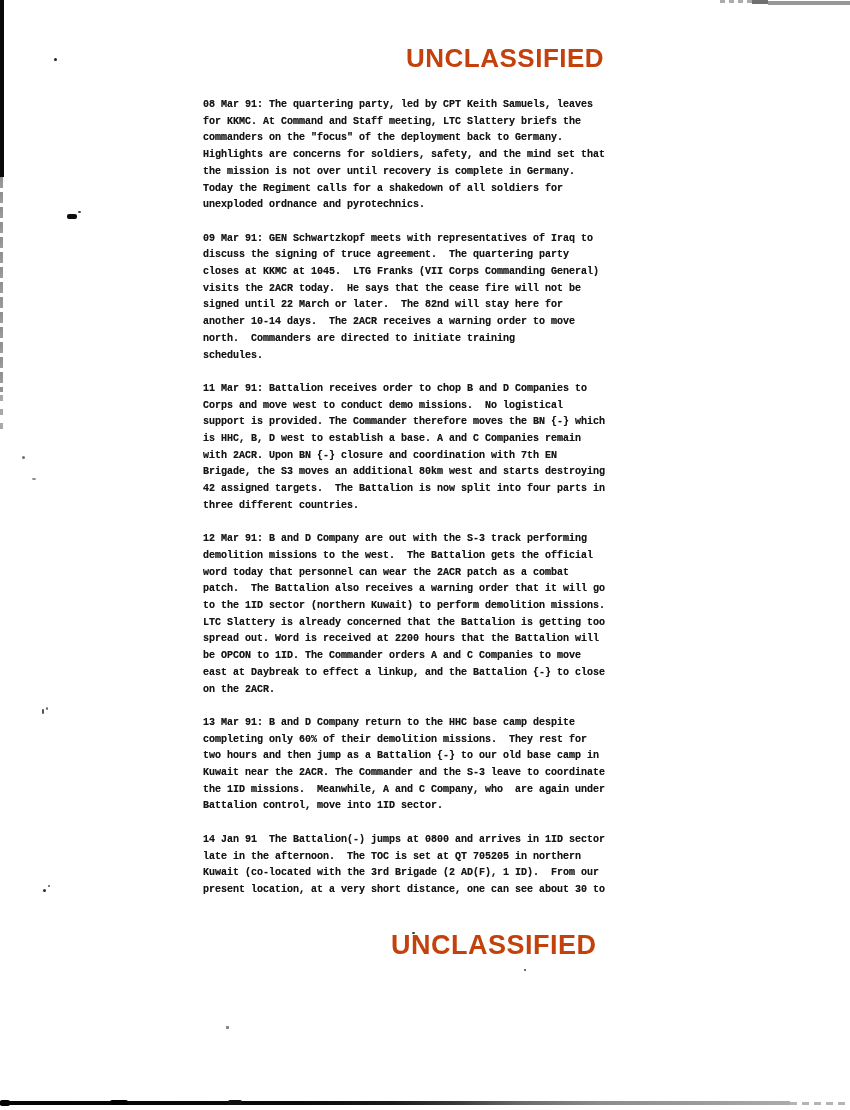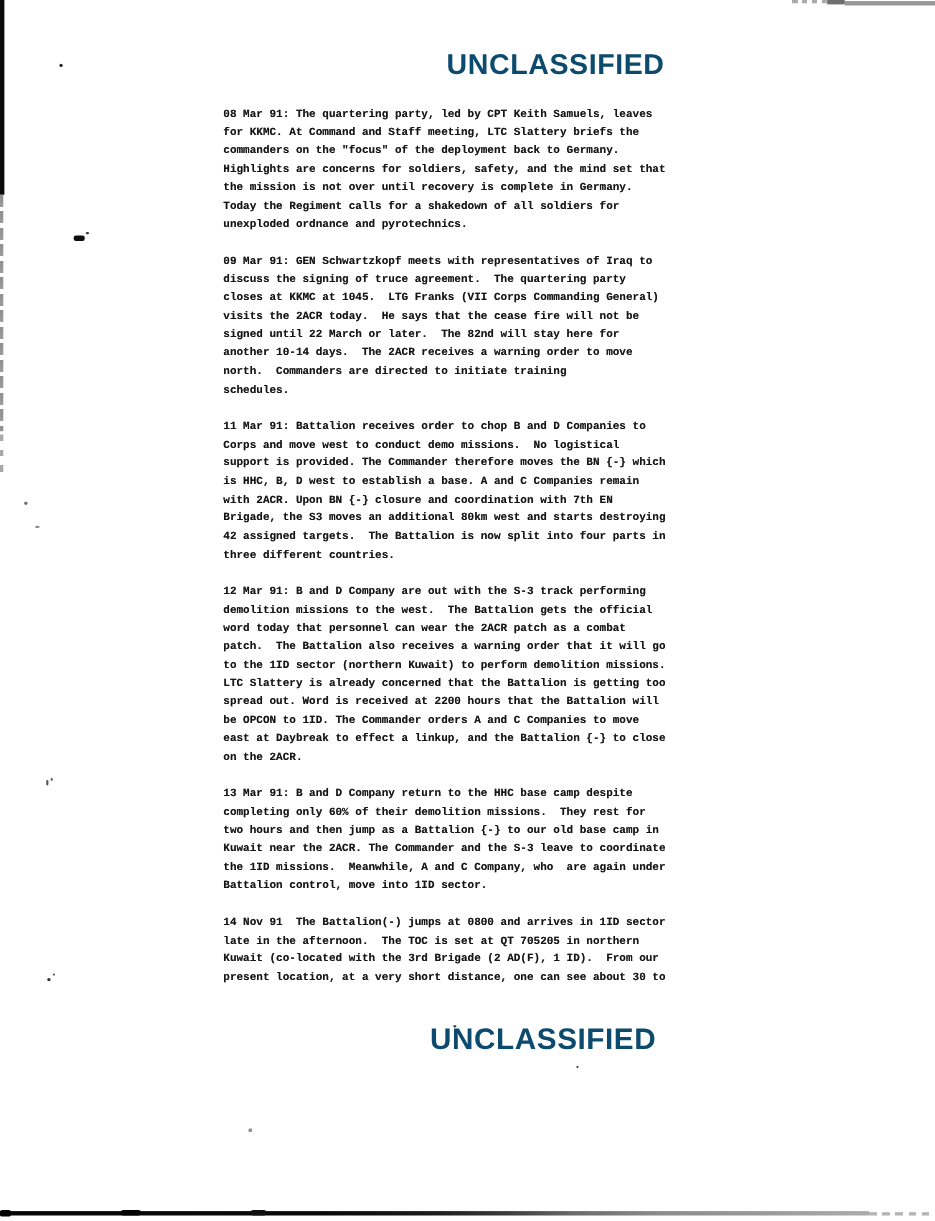--- a/index.html
+++ b/index.html
@@ -8,21 +8,21 @@
     width: 850px;
     height: 1110px;
     background: #ffffff;
     overflow: hidden;
     font-family: "Liberation Sans", sans-serif;
   }
   .classification {
     position: absolute;
     font-family: "Liberation Sans", sans-serif;
     font-weight: 700;
-    color: #0c4a6e;
+    color: #c2410c;
     line-height: 1;
     letter-spacing: 0.5px;
     white-space: nowrap;
   }
   .classification.header { top: 45px; left: 406px; font-size: 26px; }
   .classification.footer { top: 932px; left: 391px; font-size: 27px; }
   .journal {
     position: absolute;
     top: 97px;
     left: 203px;
@@ -125,21 +125,21 @@
 spread out. Word is received at 2200 hours that the Battalion will
 be OPCON to 1ID. The Commander orders A and C Companies to move
 east at Daybreak to effect a linkup, and the Battalion {-} to close
 on the 2ACR.</p>
     <p class="entry">13 Mar 91: B and D Company return to the HHC base camp despite
 completing only 60% of their demolition missions.  They rest for
 two hours and then jump as a Battalion {-} to our old base camp in
 Kuwait near the 2ACR. The Commander and the S-3 leave to coordinate
 the 1ID missions.  Meanwhile, A and C Company, who  are again under
 Battalion control, move into 1ID sector.</p>
-    <p class="entry">14 Nov 91  The Battalion(-) jumps at 0800 and arrives in 1ID sector
+    <p class="entry">14 Jan 91  The Battalion(-) jumps at 0800 and arrives in 1ID sector
 late in the afternoon.  The TOC is set at QT 705205 in northern
 Kuwait (co-located with the 3rd Brigade (2 AD(F), 1 ID).  From our
 present location, at a very short distance, one can see about 30 to</p>
   </div>
 
   <div class="classification footer">UNCLASSIFIED</div>
 
   <div class="artifact edge-left-solid"></div>
   <div class="artifact edge-left-dashes"></div>
   <div class="artifact edge-left-tail"></div>

